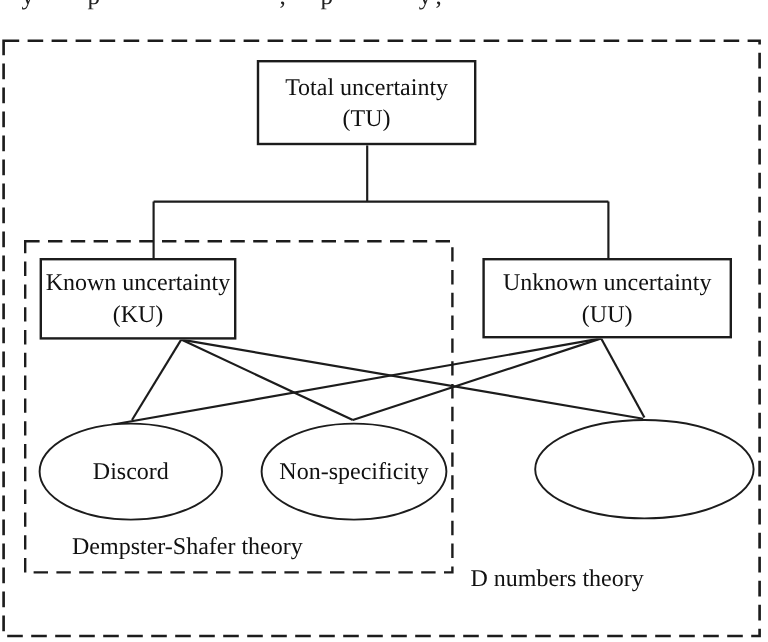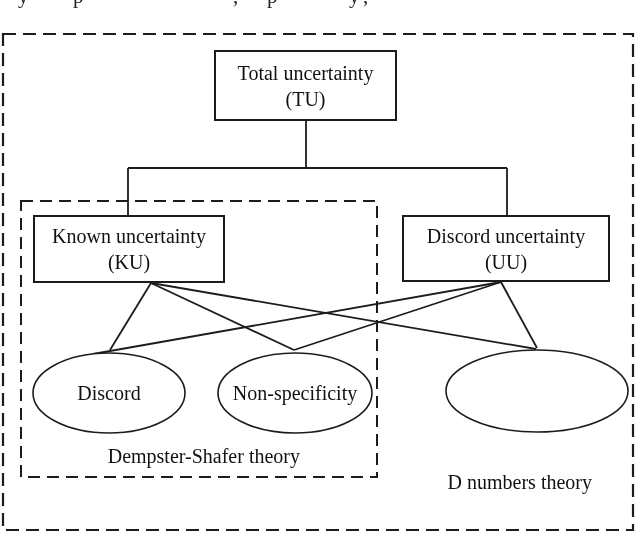--- a/index.html
+++ b/index.html
@@ -37,21 +37,21 @@
   
   .ellipse-label{
     position:absolute;
     display:flex;align-items:center;justify-content:center;
     text-align:center;
     font-size:20px;
     z-index:3;
   }
   .group-label{
     position:absolute;
-    text-align:right;
+    text-align:left;
     font-size:20px;
     z-index:3;
   }
 </style>
 </head>
 <body>
 
 <div class="figure">
 
   <div class="clipped-caption">
@@ -82,27 +82,27 @@
     <ellipse cx="109" cy="393" rx="76" ry="40" fill="#ffffff" stroke="#1c1c1c" stroke-width="1.6"></ellipse>
     <ellipse cx="295" cy="393" rx="77" ry="40" fill="#ffffff" stroke="#1c1c1c" stroke-width="1.6"></ellipse>
     <ellipse cx="537" cy="391" rx="91" ry="41" fill="#ffffff" stroke="#1c1c1c" stroke-width="1.6"></ellipse>
   </svg>
 
   <div class="node-box" style="left:214px;top:50px;width:183px;height:71px;">
     <span>Total uncertainty</span>
     <span>(TU)</span>
   </div>
 
-  <div class="node-box" style="left:33px;top:215px;width:192px;height:68px;">
+  <div class="node-box" style="left:33px;top:215px;width:164px;height:68px;">
     <span>Known uncertainty</span>
     <span>(KU)</span>
   </div>
 
   <div class="node-box" style="left:402px;top:215px;width:208px;height:67px;">
-    <span>Discord uncertainty</span>
+    <span>Unknown uncertainty</span>
     <span>(UU)</span>
   </div>
 
   <div class="ellipse-label" style="left:39px;top:373px;width:140px;height:40px;">Discord</div>
   <div class="ellipse-label" style="left:220px;top:373px;width:150px;height:40px;">Non-specificity</div>
 
   <div class="group-label" style="left:60px;top:445px;width:240px;">Dempster-Shafer theory</div>
   <div class="group-label" style="left:392px;top:471px;width:200px;">D numbers theory</div>
 
 </div>

